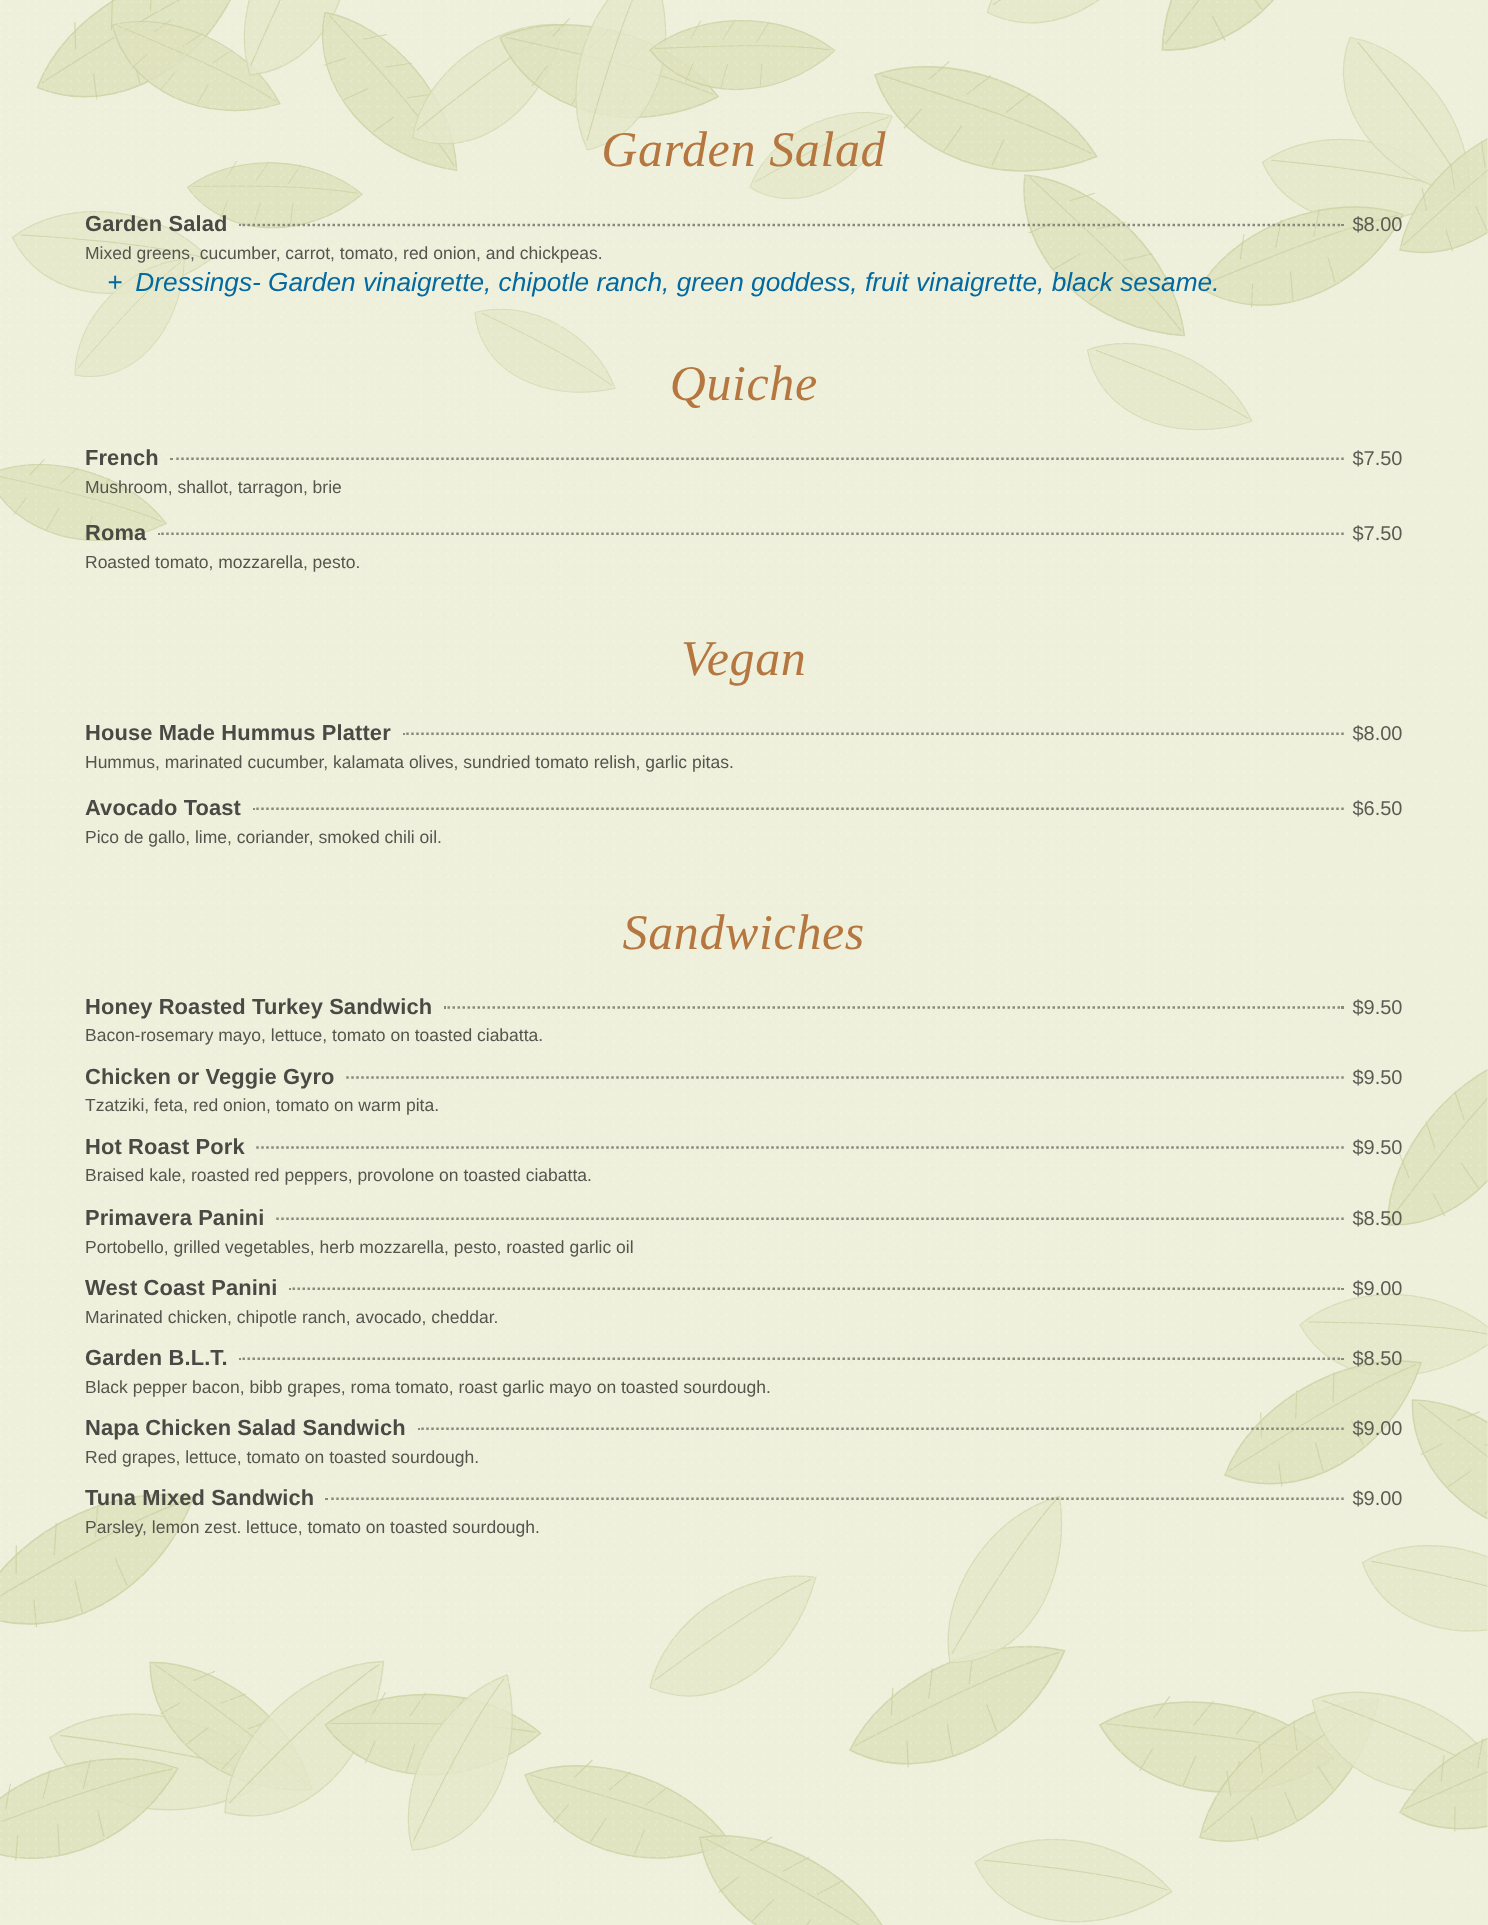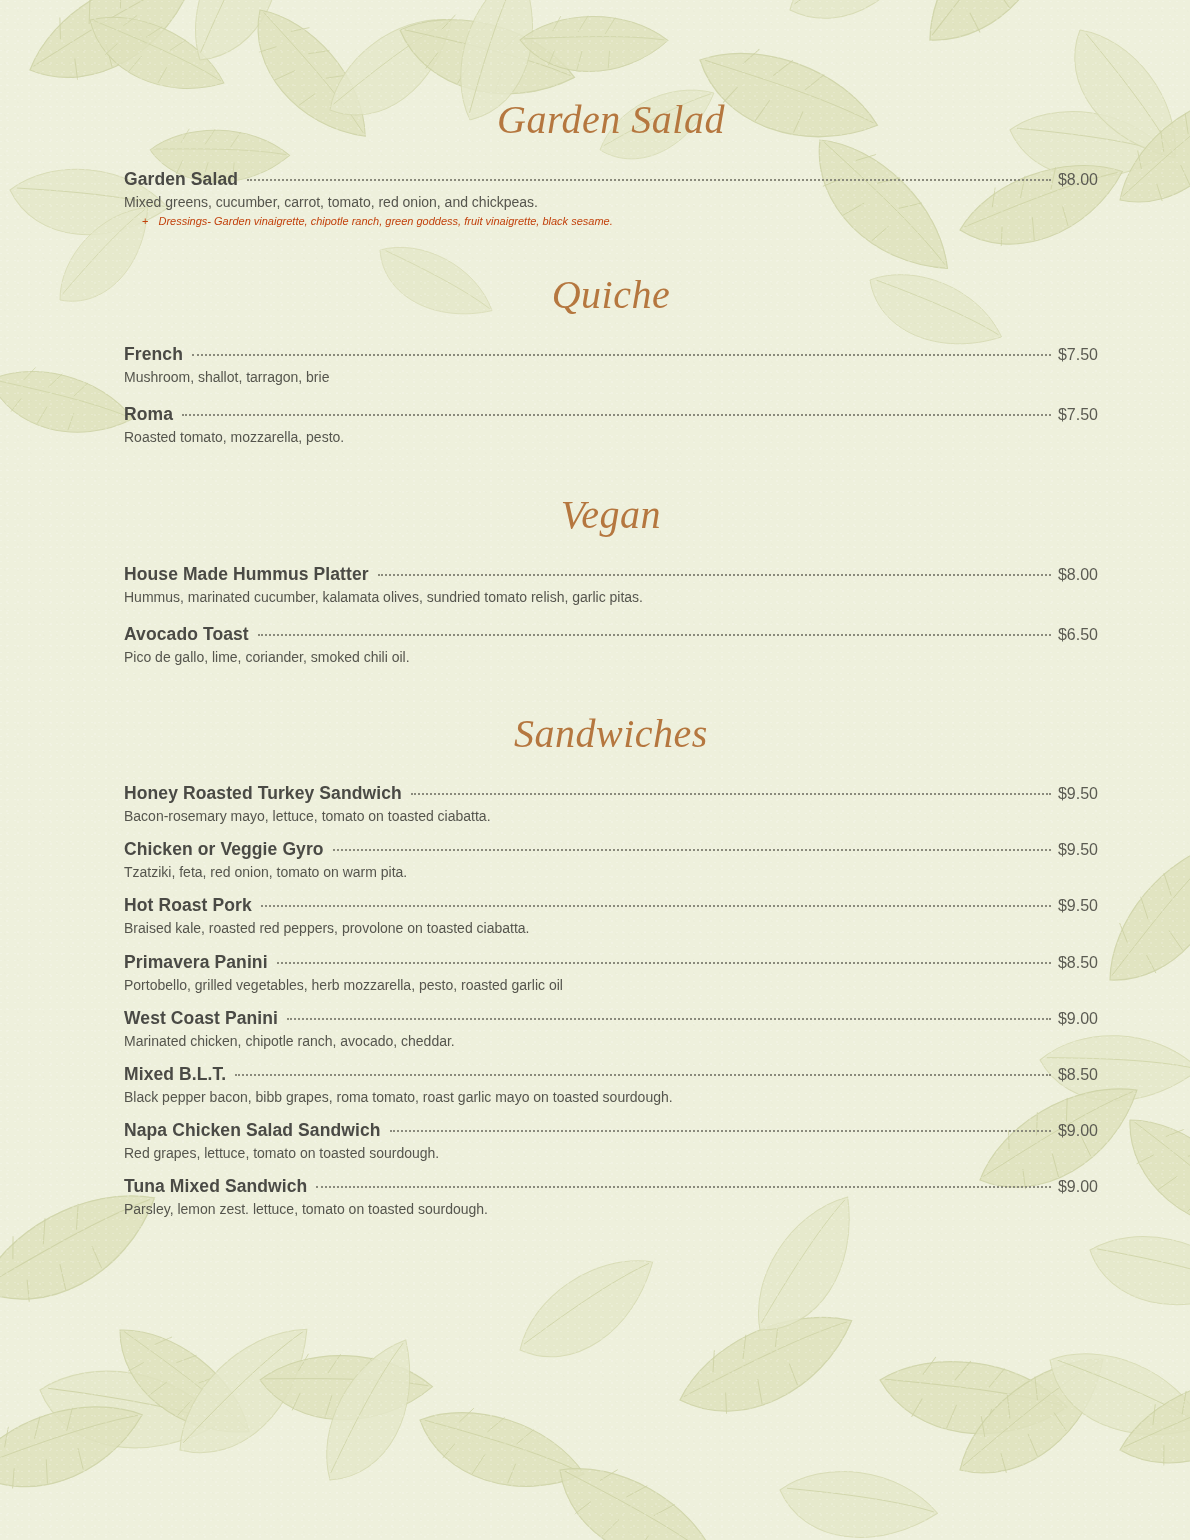--- a/index.html
+++ b/index.html
@@ -55,23 +55,22 @@
       radial-gradient(circle at 12% 22%, rgba(255,255,255,.55) 0 1px, transparent 1px),
       radial-gradient(circle at 63% 71%, rgba(255,255,255,.45) 0 1px, transparent 1px),
       radial-gradient(circle at 37% 88%, rgba(0,0,0,.03) 0 1px, transparent 1px);
     background-size: 7px 7px, 11px 11px, 13px 13px;
   }
 
   
   .page {
     position: relative;
     z-index: 2;
-    padding: 0 92px;
+    padding: 0 68px;
     box-sizing: border-box;
-    margin-left: 32px;
   }
 
   .section {
     margin: 0 0 6px 0;
   }
 
   .section-title {
     font-family: "Liberation Serif", serif;
     font-style: italic;
     font-size: 40px;
@@ -112,23 +111,23 @@
     font-weight: 400;
   }
   .item-desc {
     font-size: 14px;
     color: #55554d;
     margin-top: 3px;
     line-height: 1.3;
     max-width: 800px;
   }
   .item-note {
-    font-size: 11px;
+    font-size: 21px;
     font-style: italic;
-    color: #c2410c;
+    color: #0369a1;
     margin-top: 4px;
     padding-left: 18px;
   }
   .item-note .plus {
     font-style: normal;
     margin-right: 10px;
   }
 
   .tight { margin-bottom: 14px; }
 </style>
@@ -402,21 +401,21 @@
       <div class="item-line">
         <span class="item-name">West Coast Panini</span>
         <span class="dots"></span>
         <span class="item-price">$9.00</span>
       </div>
       <div class="item-desc">Marinated chicken, chipotle ranch, avocado, cheddar.</div>
     </div>
 
     <div class="item tight">
       <div class="item-line">
-        <span class="item-name">Mixed B.L.T.</span>
+        <span class="item-name">Garden B.L.T.</span>
         <span class="dots"></span>
         <span class="item-price">$8.50</span>
       </div>
       <div class="item-desc">Black pepper bacon, bibb grapes, roma tomato, roast garlic mayo on toasted sourdough.</div>
     </div>
 
     <div class="item tight">
       <div class="item-line">
         <span class="item-name">Napa Chicken Salad Sandwich</span>
         <span class="dots"></span>

